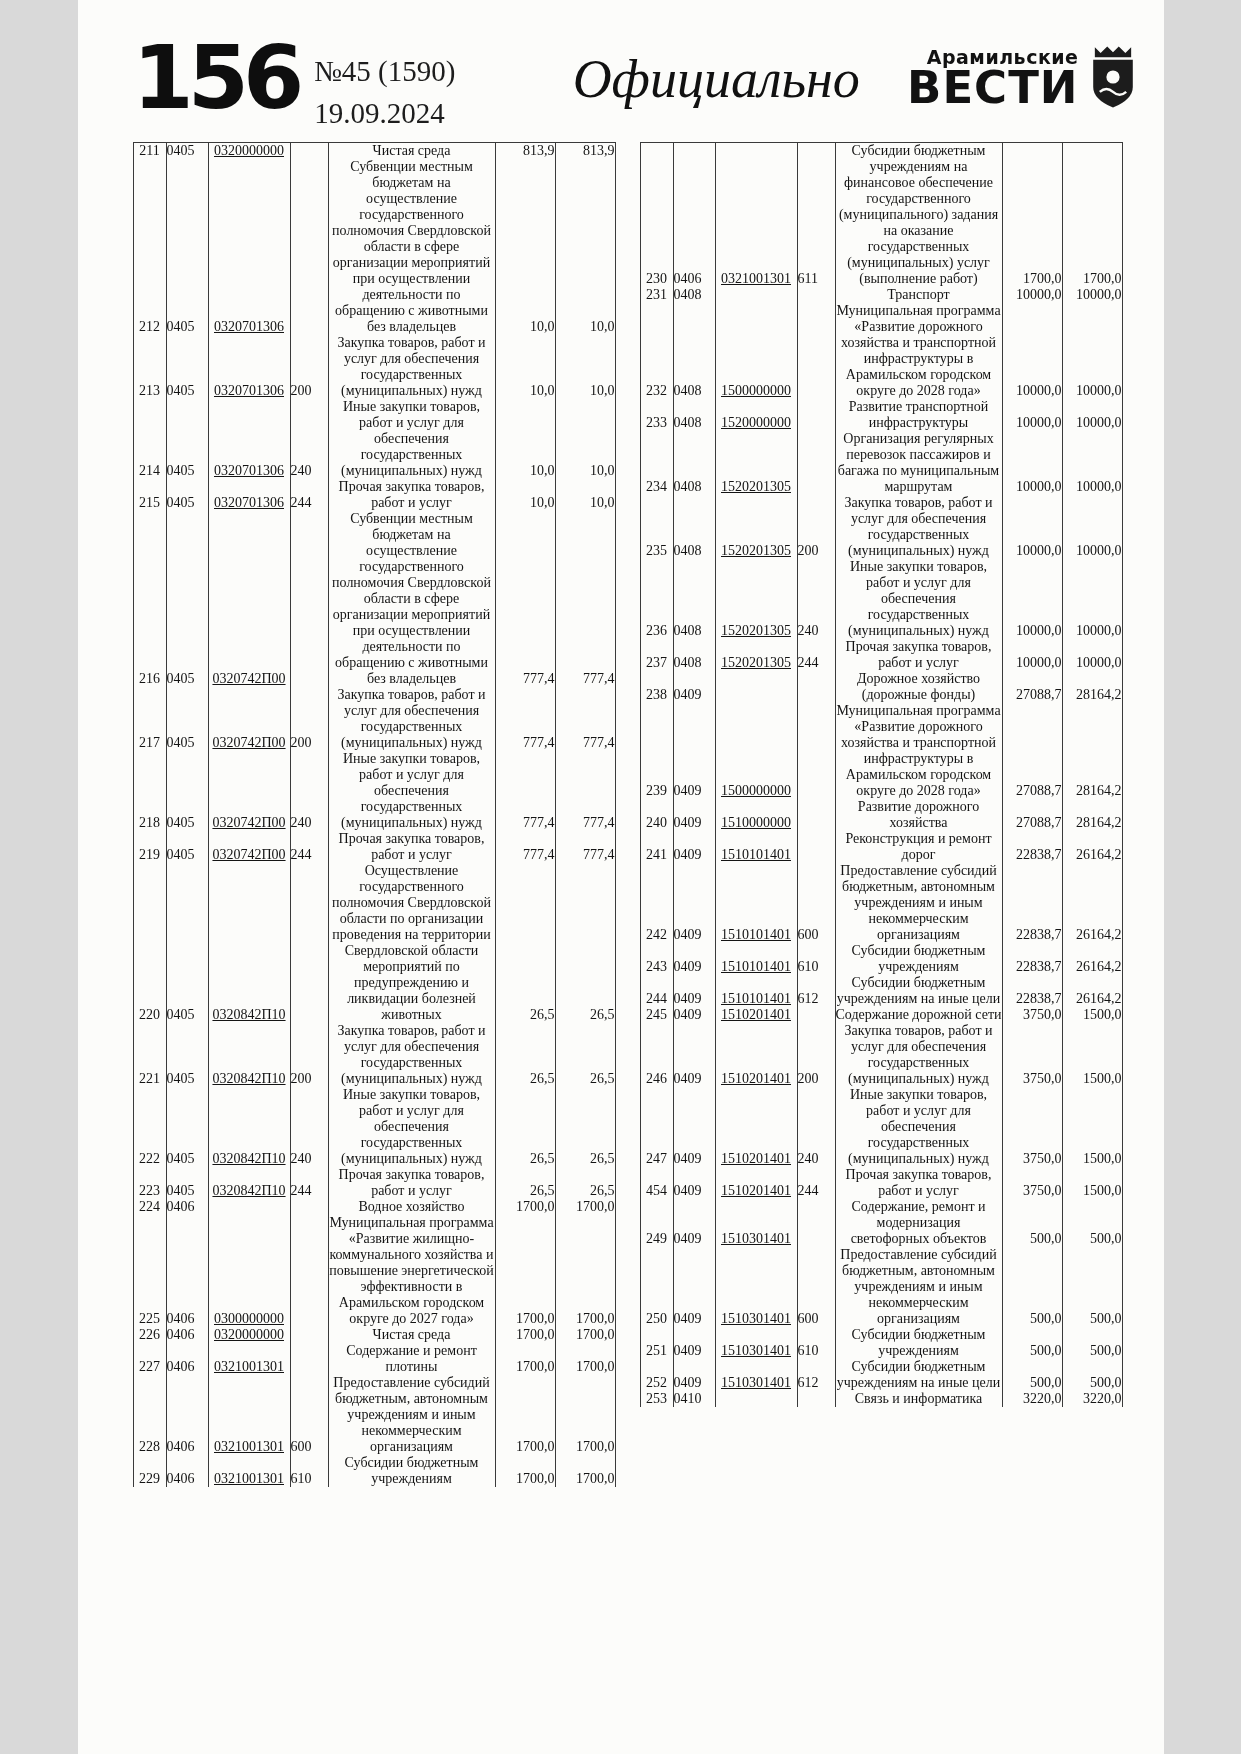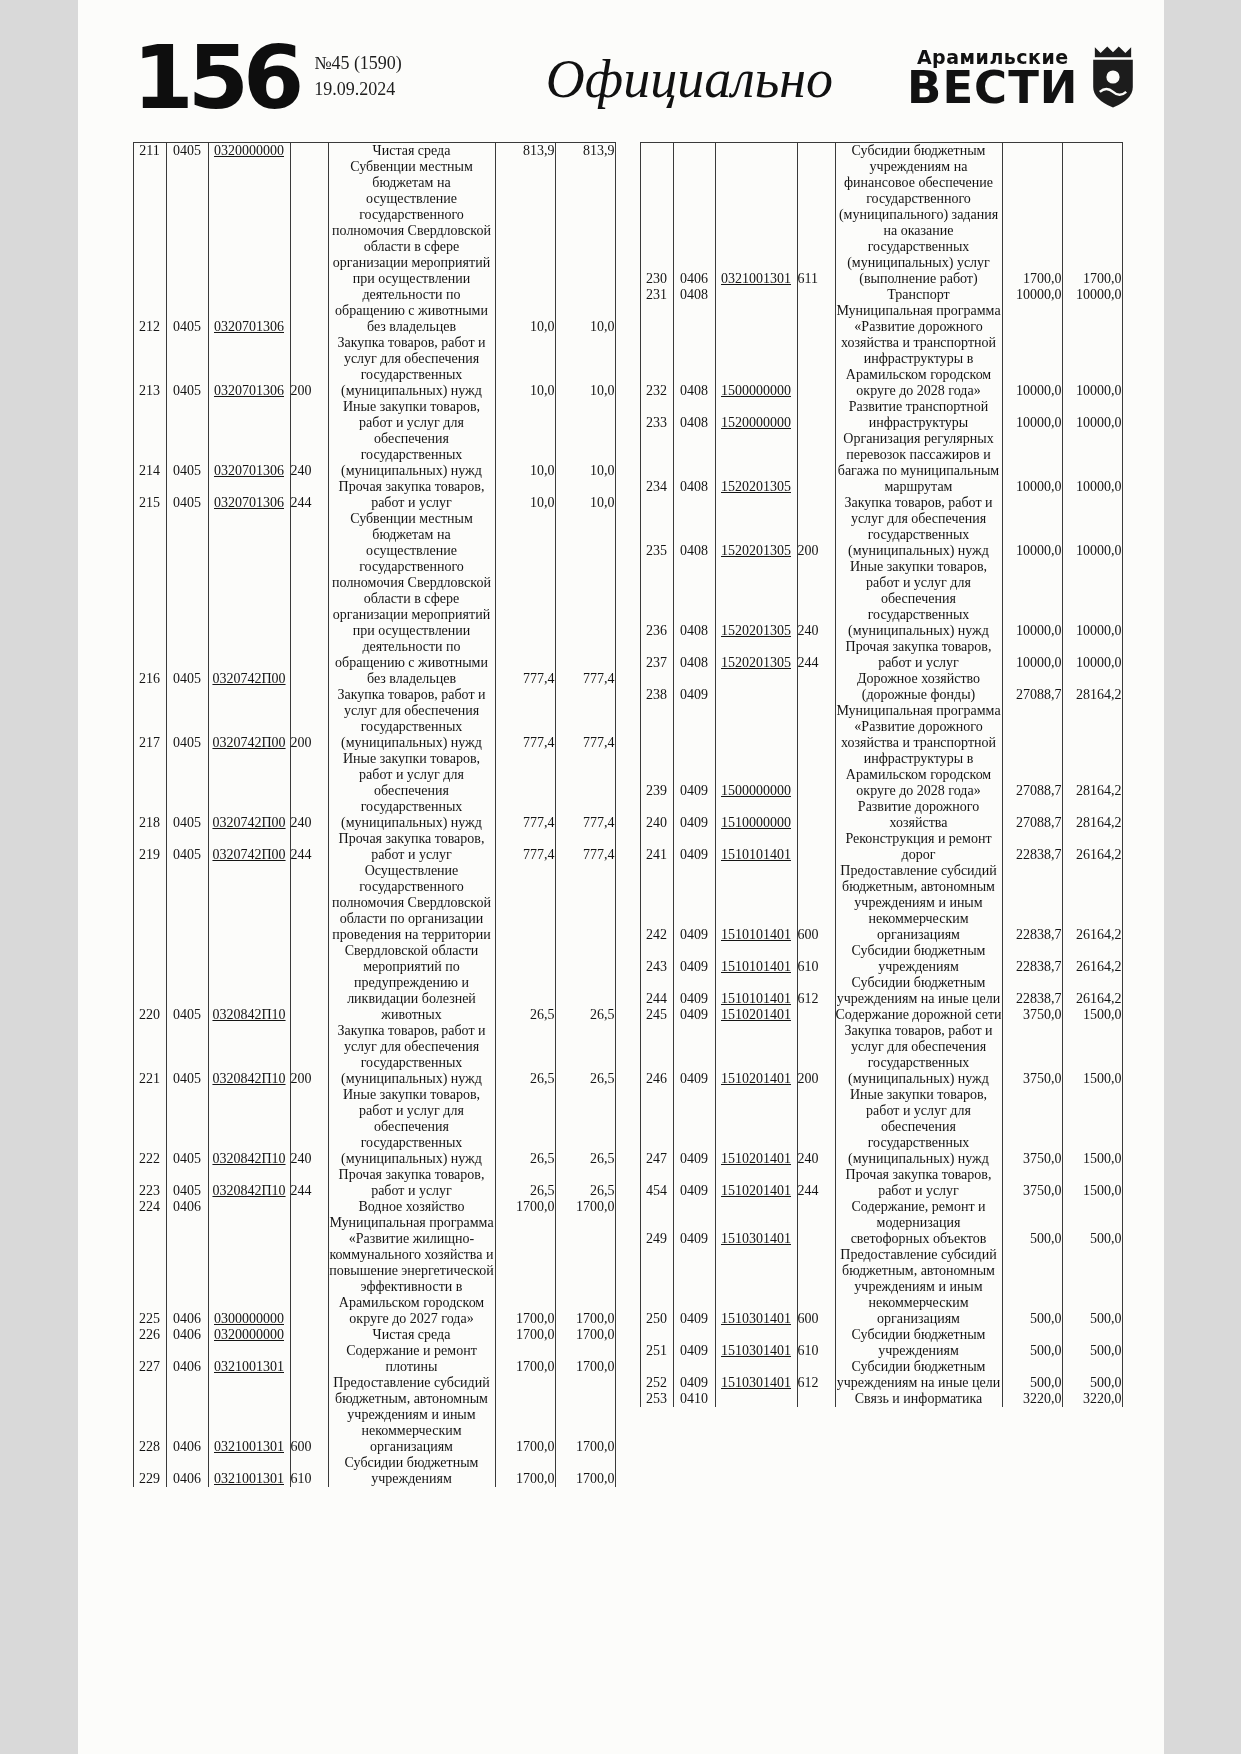--- a/index.html
+++ b/index.html
@@ -11,48 +11,48 @@
   }
   
   .masthead {
     position:absolute; top:38px; left:55px; width:1005px;
     display:flex; align-items:flex-start;
   }
   .page-num {
     font-family:"DejaVu Sans", sans-serif; font-weight:bold;
     font-size:88px; line-height:0.92; letter-spacing:-6px; color:#0e0e0e;
   }
-  .issue-block { margin-left:16px; padding-top:12px; font-size:18px; line-height:1.45; color:#1d1d1d; }
+  .issue-block { margin-left:16px; padding-top:12px; font-size:29px; line-height:1.45; color:#1d1d1d; }
   .section-title {
     flex:1; text-align:center; padding-left:70px; padding-top:10px;
     font-style:italic; font-size:54px; color:#111;
     font-family:"Liberation Serif", serif;
   }
   .brand { display:flex; align-items:center; gap:9px; padding-top:6px; }
-  .brand-text { font-family:"DejaVu Sans", sans-serif; font-weight:bold; color:#121212; text-align:center; }
+  .brand-text { font-family:"DejaVu Sans", sans-serif; font-weight:bold; color:#121212; text-align:right; }
   .brand-top { font-size:19px; letter-spacing:0.5px; }
   .brand-bottom { font-size:45px; line-height:0.88; letter-spacing:1px; }
   .crest { display:block; }
   
   .content {
     position:absolute; top:142px; left:55px;
     display:flex; gap:24px; align-items:flex-start;
   }
   table.budget {
     border-collapse:collapse; table-layout:fixed; width:482px;
     border-top:1px solid #3a3a3a; border-left:1px solid #3a3a3a;
   }
   table.budget td {
     border-right:1px solid #3a3a3a;
     vertical-align:bottom;
     font-size:14px; line-height:16px; color:#141414;
     padding:0;
   }
   td.c-num  { width:33px;  text-align:center; }
-  td.c-sec  { width:42px;  text-align:center; }
+  td.c-sec  { width:42px;  }
   td.c-tgt  { width:82px;  text-align:center; font-size:13.5px;text-decoration:underline; }
   td.c-vr   { width:38px;  text-align:left; }
   td.c-name { width:167px; text-align:center; padding:0 3px; overflow-wrap:break-word; }
   td.c-v1, td.c-v2 { width:60px; text-align:right; padding-right:10px; }
 </style>
 </head>
 <body>
 
 <div class="page">
 

